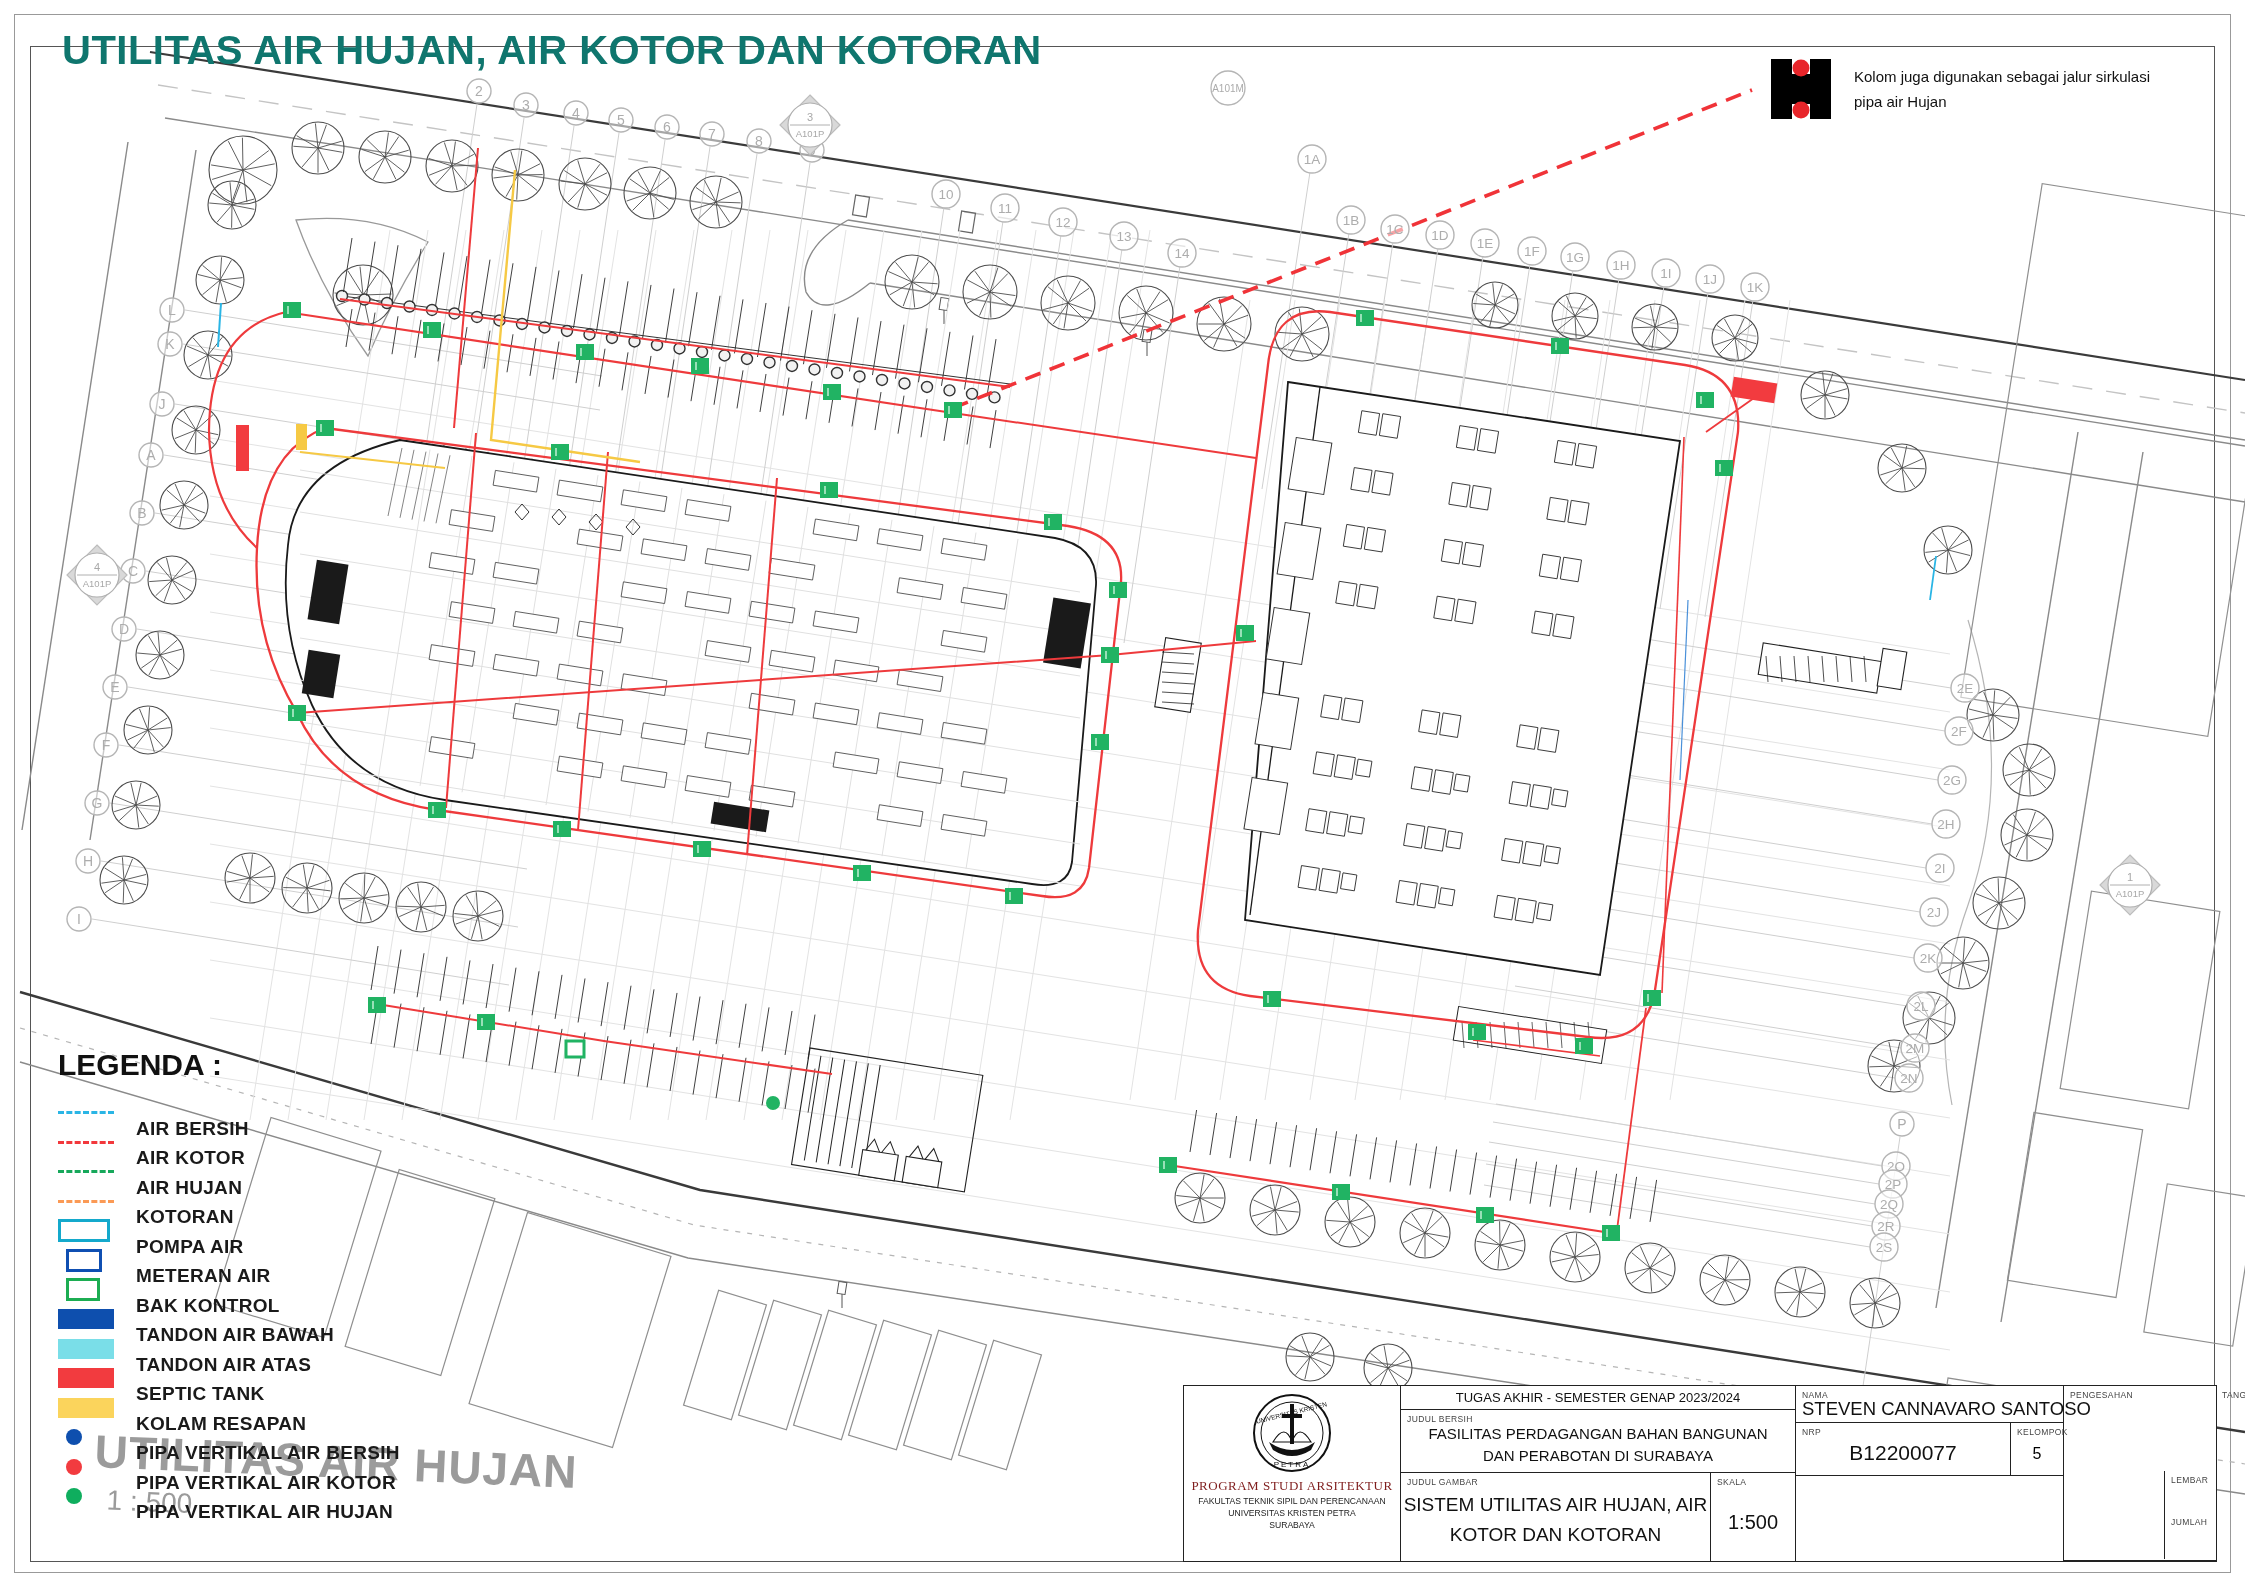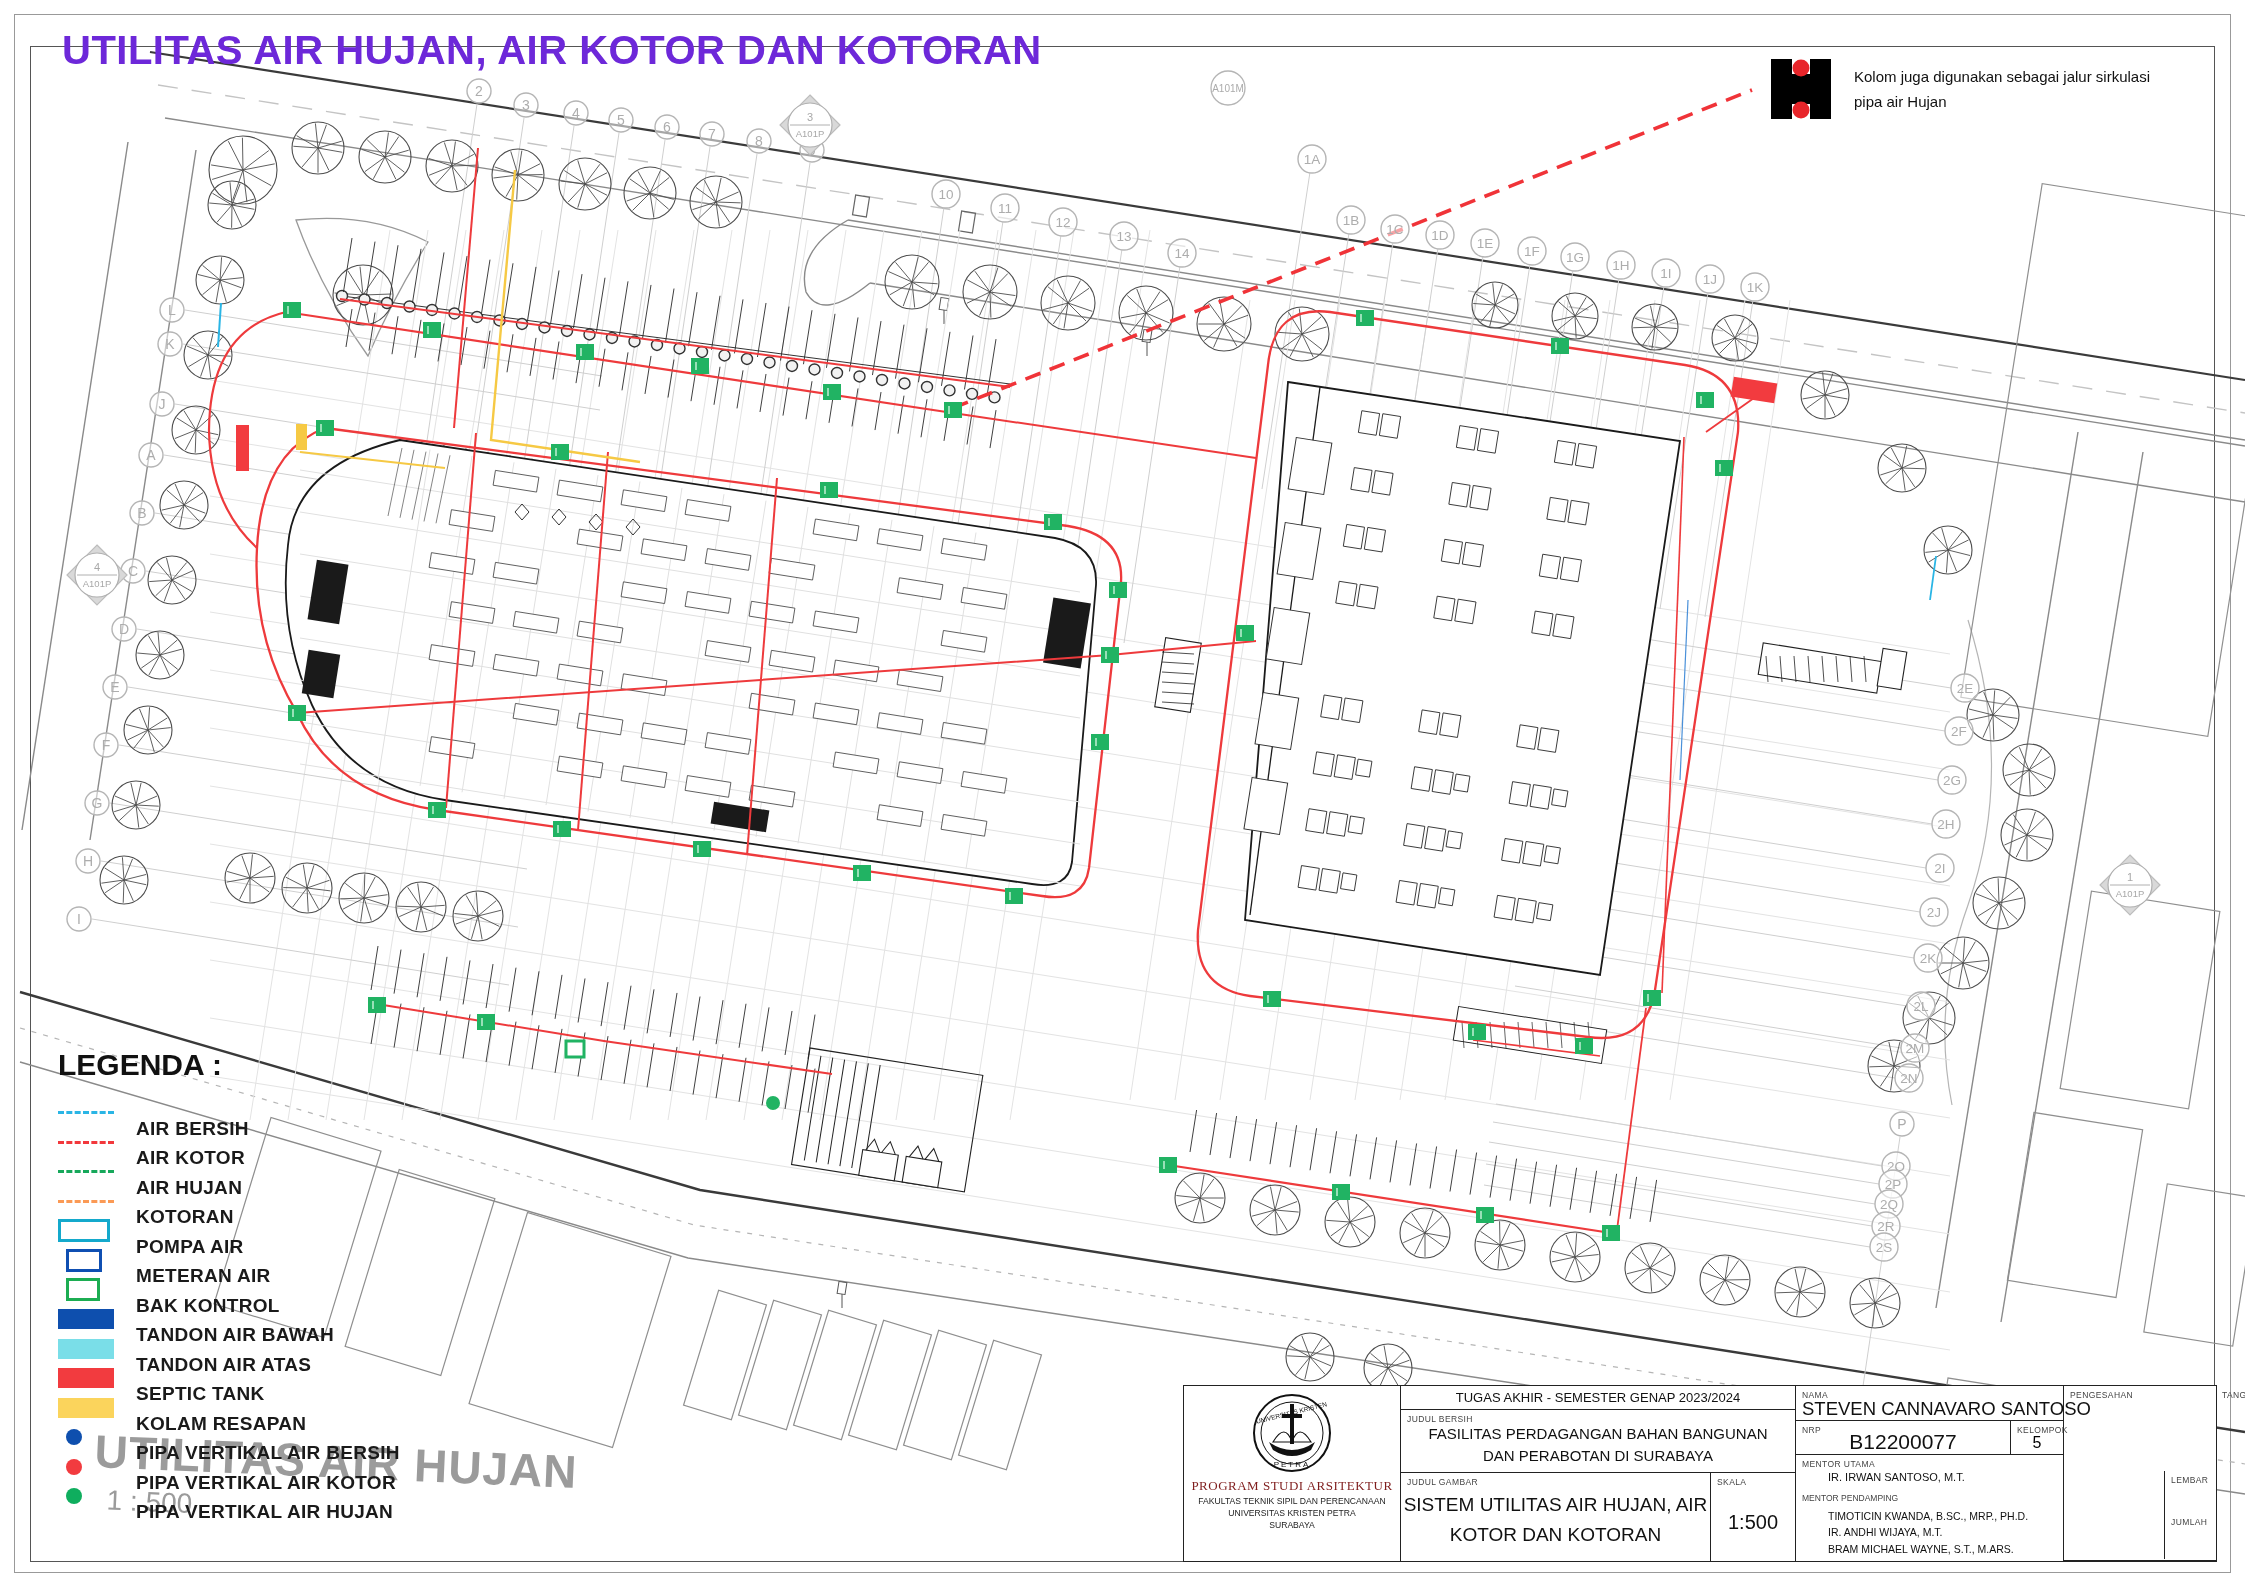--- a/index.html
+++ b/index.html
@@ -1,20 +1,20 @@
 <!DOCTYPE html>
 <html><head>
 <meta charset="utf-8">
 <style>
   html,body{margin:0;padding:0;background:#e8e8e8;font-family:"Liberation Sans",sans-serif;}
   #sheet{position:relative;width:2245px;height:1587px;background:#fff;overflow:hidden;}
   .frame-outer{position:absolute;left:14px;top:14px;width:2215px;height:1557px;border:1.5px solid #999;}
   .frame-inner{position:absolute;left:30px;top:46px;width:2183px;height:1514px;border:1.5px solid #555;}
   #site-svg{position:absolute;left:0;top:0;}
-  #sheet-title{position:absolute;left:62px;top:28px;font-size:40px;font-weight:800;letter-spacing:.5px;color:#6d28d9;z-index:30;}
+  #sheet-title{position:absolute;left:62px;top:28px;font-size:40px;font-weight:800;letter-spacing:.5px;color:#0f766e;z-index:30;}
   
   #note{position:absolute;left:1770px;top:58px;width:430px;z-index:30;display:flex;gap:22px;align-items:center;}
   #note .txt{font-size:15px;color:#111;text-align:left;line-height:1.7;}
   
   #legend{position:absolute;left:58px;top:1048px;z-index:25;}
   #legend h2{margin:0 0 16px 0;font-size:30px;font-weight:800;color:#111;}
   .lg-item{display:flex;align-items:center;height:29.5px;}
   .lg-sw{width:56px;margin-right:22px;display:flex;align-items:center;justify-content:flex-start;flex:0 0 56px;}
   .lg-label{font-size:19px;font-weight:700;color:#1a1a1a;letter-spacing:.3px;white-space:nowrap;margin-top:32px;}
   .sw-dash{width:56px;height:0;border-top:3px dashed currentColor;}
@@ -1520,30 +1520,20 @@
       <div id="tb-nrprow">
         <div id="tb-nrp">
           <span class="tb-lab">NRP</span>
           <div class="v">B12200077</div>
         </div>
         <div id="tb-kel">
           <span class="tb-lab">KELOMPOK</span>
           <div class="v">5</div>
         </div>
       </div>
-      <div id="tb-mentor">
-        <span class="tb-lab">MENTOR UTAMA</span>
-        <div class="m1">IR. IRWAN SANTOSO, M.T.</div>
-        <span class="lab2">MENTOR PENDAMPING</span>
-        <div class="m2" id="tb-pendamping">
-            <div>TIMOTICIN KWANDA, B.SC., MRP., PH.D.</div>
-            <div>IR. ANDHI WIJAYA, M.T.</div>
-            <div>BRAM MICHAEL WAYNE, S.T., M.ARS.</div>
-          </div>
-      </div>
     </div>
     <div class="tb-cell" id="tb-col4" style="border-right:none;">
       <div id="tb-peng">
           <span class="tb-lab">PENGESAHAN</span>
         </div>
       <div id="tb-tgl">
           <span class="tb-lab">TANGGAL</span>
         </div>
     </div>
     <div class="subcol" style="top:85px;height:42px;">

